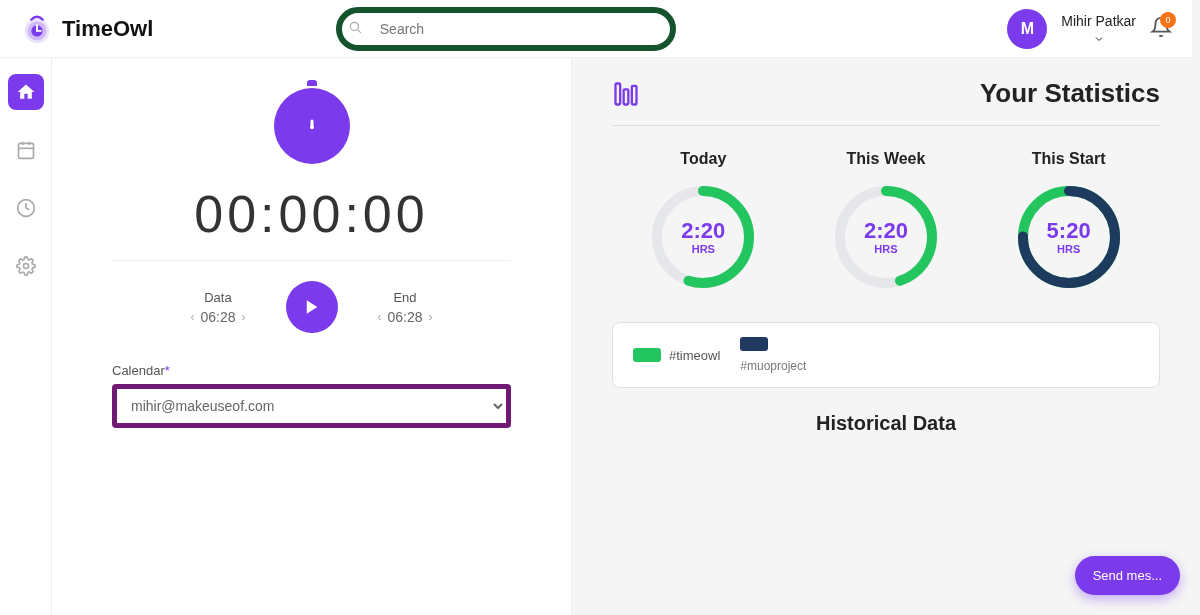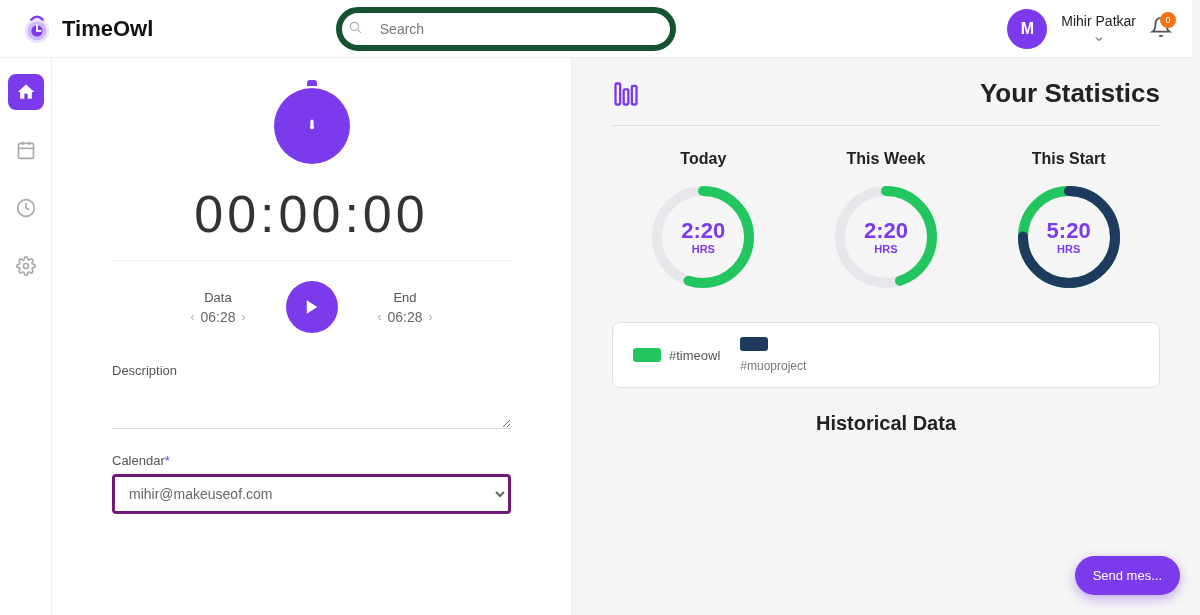--- a/index.html
+++ b/index.html
@@ -260,21 +260,21 @@
       color: #333;
       resize: vertical;
       min-height: 40px;
       background: transparent;
     }
     .calendar-section {
       width: 100%;
     }
     .calendar-select {
       width: 100%;
-      border: 3px solid #701a75;
+      border: 5px solid #701a75;
       border-radius: 4px;
       padding: 8px 10px;
       font-size: 14px;
       color: #666;
       background: #fff;
       appearance: auto;
     }
 
     
     .stats-panel {
@@ -497,24 +497,20 @@
           <div class="time-control-label">End</div>
           <div class="time-control-value">
             <span class="time-arrow">‹</span>
             <span>06:28</span>
             <span class="time-arrow">›</span>
           </div>
         </div>
       </div>
 
 
-      <div class="desc-section">
-        <div class="field-label">Description</div>
-        <textarea class="desc-textarea" style=""></textarea>
-      </div>
 
       <div class="calendar-section">
         <div class="field-label">
           <span>Calendar</span><span class="field-required">*</span>
         </div>
         <select class="calendar-select">
           <option>mihir@makeuseof.com</option>
         </select>
       </div>
     </div>

